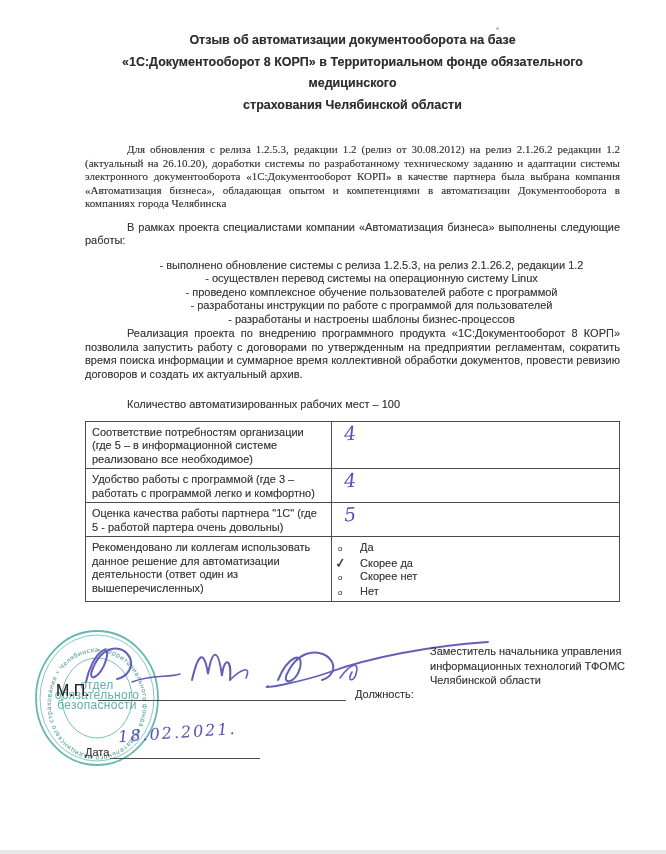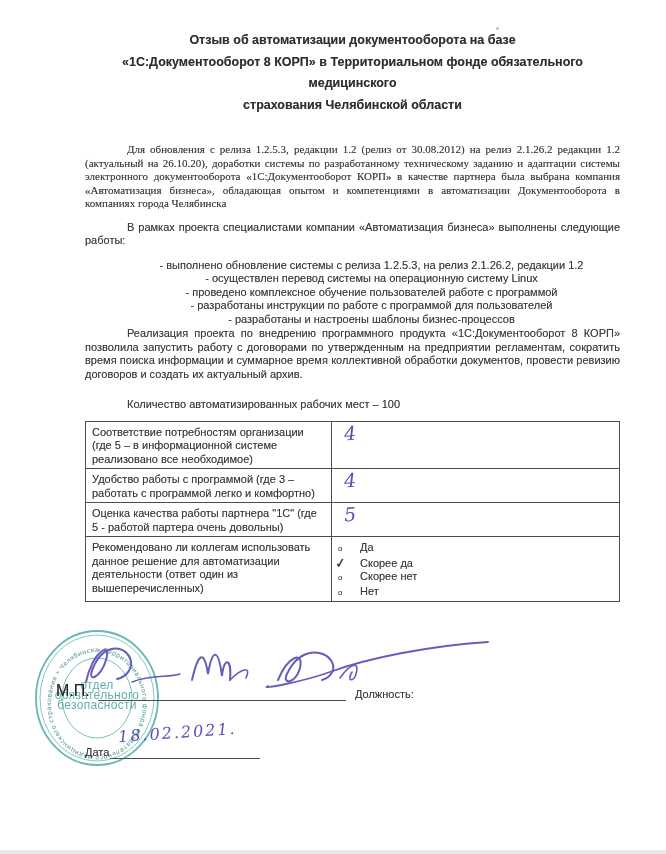--- a/index.html
+++ b/index.html
@@ -152,18 +152,19 @@
         <path d="M158,50 C168,40 180,34 174,48" stroke-width="1.6"></path>
         <path d="M196,56 C186,60 230,52 258,42 C296,28 356,16 416,12" stroke-width="1.8"></path>
         <path d="M206,50 C216,26 232,20 228,38 C224,54 208,56 216,42 C228,18 252,18 260,32 C264,40 258,48 250,50"></path>
         <path d="M268,48 C278,34 288,30 284,44 C282,52 274,52 280,42" stroke-width="1.6"></path>
       </g>
     </svg>
 
     <div class="sig-line"></div>
 
     <div class="dolzh">Должность:</div>
+    <div class="pos-text">Заместитель начальника управления информационных технологий ТФОМС Челябинской области</div>
 
     <div class="date-label">Дата</div>
     <div class="date-line"></div>
     <div class="date-hand hand">18.02.2021.</div>
   </div>
 </div>
 
 </body></html>

